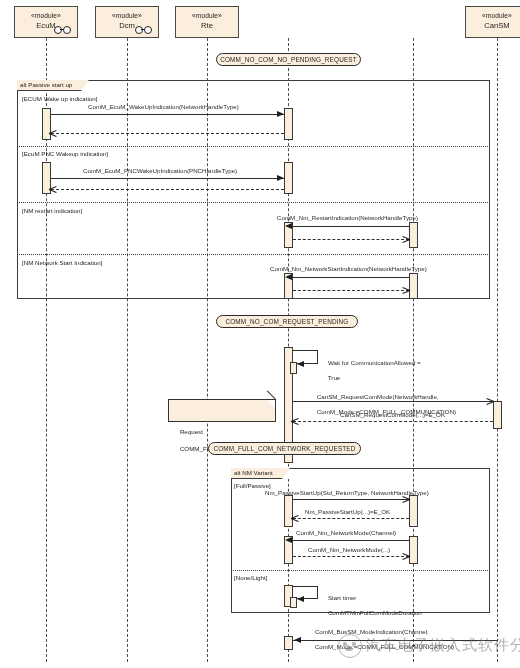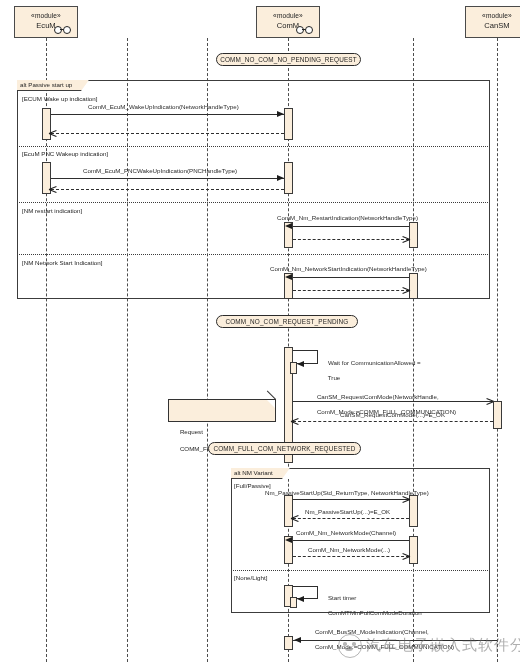--- a/index.html
+++ b/index.html
@@ -225,31 +225,35 @@
   <div class="head" style="left:14px;top:6px;width:64px;height:32px;">
     <span class="stereo">«module»</span>
     <span class="nm">EcuM</span>
     <span class="iface">
       <span class="ball"></span>
         <span class="bar"></span>
         <span class="ball ball2"></span>
     </span>
   </div>
 
-
-
-  <div class="head" style="left:256px;top:6px;width:64px;height:32px;">
+  <div class="head" style="left:95px;top:6px;width:64px;height:32px;">
     <span class="stereo">«module»</span>
-    <span class="nm">ComM</span>
+    <span class="nm">Dcm</span>
     <span class="iface">
       <span class="ball"></span>
         <span class="bar"></span>
         <span class="ball ball2"></span>
     </span>
   </div>
+
+  <div class="head" style="left:175px;top:6px;width:64px;height:32px;">
+    <span class="stereo">«module»</span>
+    <span class="nm">Rte</span>
+  </div>
+
 
 
   <div class="head" style="left:465px;top:6px;width:64px;height:32px;">
     <span class="stereo">«module»</span>
     <span class="nm">CanSM</span>
   </div>
 
   <div class="lifeline" style="left:46px;top:38px;height:624px;"></div>
   <div class="lifeline" style="left:127px;top:38px;height:624px;"></div>
   <div class="lifeline" style="left:207px;top:38px;height:624px;"></div>

